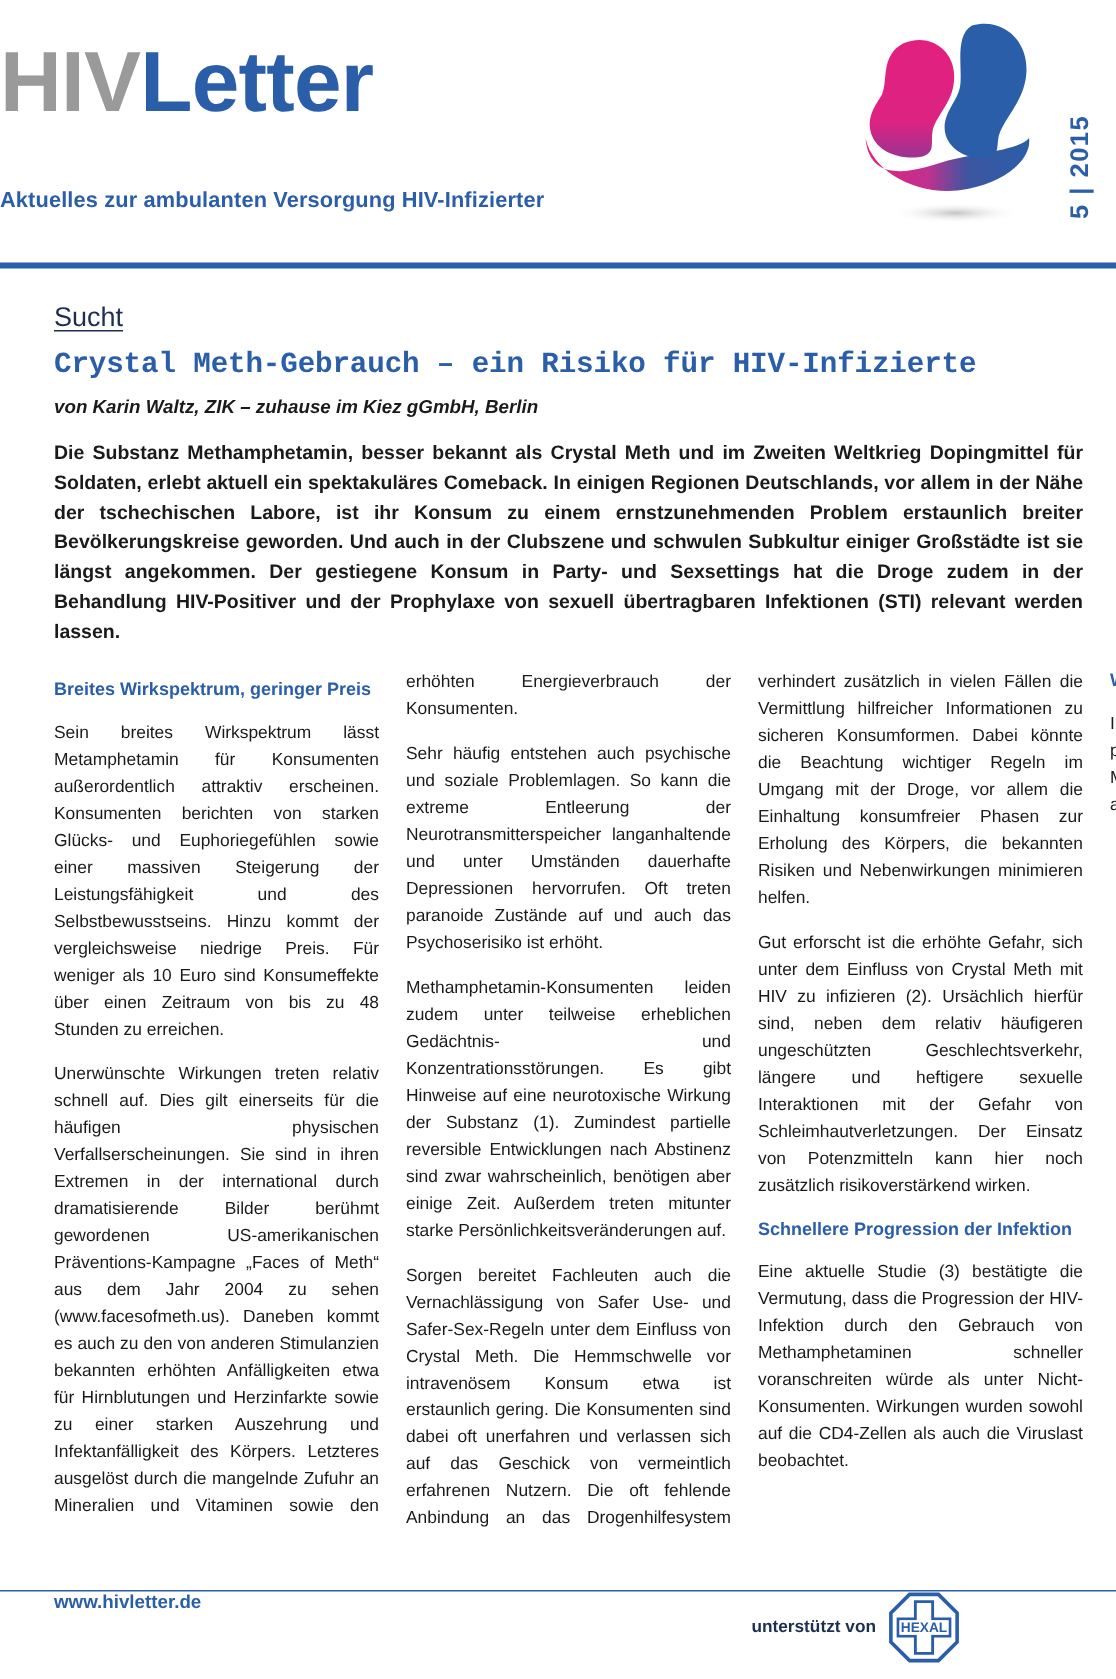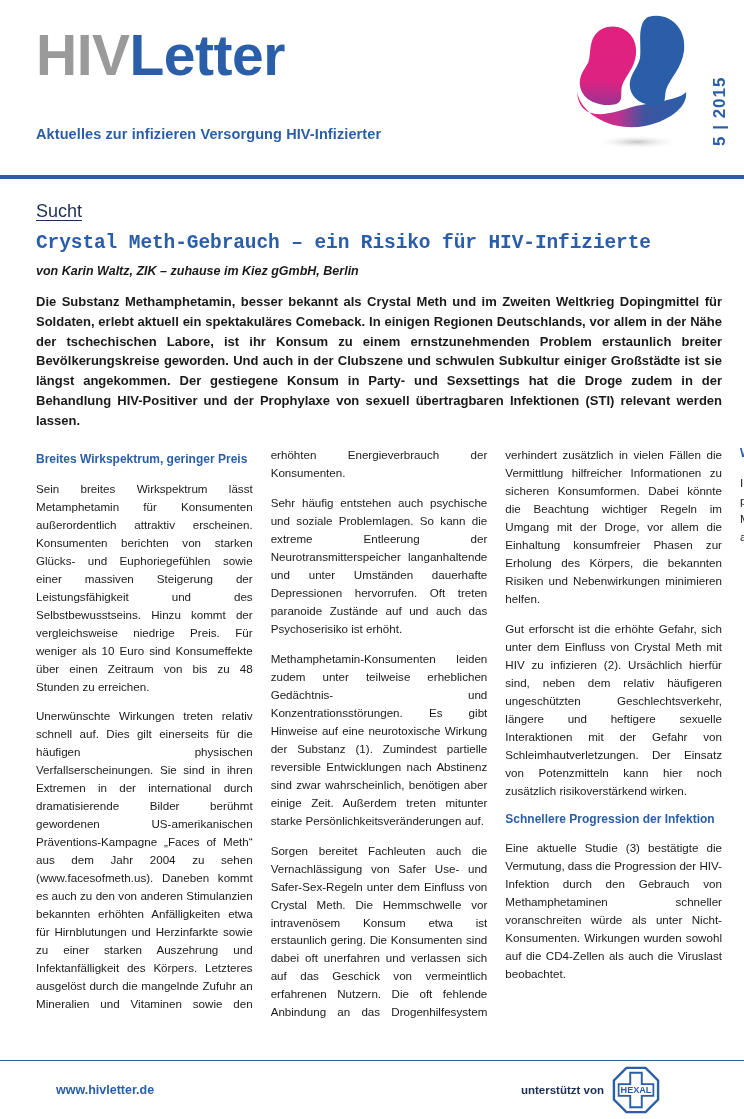--- a/index.html
+++ b/index.html
@@ -21,21 +21,20 @@
     position: relative;
     height: 175px;
     padding: 0;
   }
   .masthead-inner {
     display: flex;
     align-items: flex-start;
     height: 100%;
   }
   .masthead-left {
-    padding-left: 36px;
     padding-top: 26px;
     flex: 1 1 auto;
   }
   .wordmark {
     font-size: 57px;
     font-weight: bold;
     letter-spacing: -0.5px;
     line-height: 1.05;
     white-space: nowrap;
   }
@@ -155,25 +154,24 @@
   }
 
   
   .footer {
     position: absolute;
     left: 0;
     bottom: 0;
     width: 656px;
     height: 58px;
     display: flex;
-    align-items: center;
+    align-items: flex-start;
     justify-content: space-between;
     box-sizing: border-box;
     padding: 0 16px 0 36px;
-    margin-left: 20px;
   }
   .footer-url {
     color: #2B5EA8;
     font-weight: bold;
     font-size: 12.5px;
   }
   .footer-right {
     display: flex;
     align-items: center;
     gap: 8px;
@@ -189,21 +187,21 @@
     display: block;
   }
 </style>
 </head>
 <body>
 
 <div class="masthead">
   <div class="masthead-inner">
     <div class="masthead-left">
       <div class="wordmark"><span class="wm-hiv">HIV</span><span class="wm-letter">Letter</span></div>
-      <div class="tagline">Aktuelles zur infizieren Versorgung HIV-Infizierter</div>
+      <div class="tagline">Aktuelles zur ambulanten Versorgung HIV-Infizierter</div>
     </div>
     <div class="masthead-right">
       <div class="brandmark">
         <svg width="130" height="158" viewBox="0 0 130 158" xmlns="http://www.w3.org/2000/svg" aria-hidden="true">
           <defs>
             <linearGradient id="gradBowl" x1="0" y1="0" x2="1" y2="0">
               <stop offset="0%" stop-color="#E2207E"></stop>
               <stop offset="38%" stop-color="#C0318F"></stop>
               <stop offset="62%" stop-color="#3E55A0"></stop>
               <stop offset="100%" stop-color="#2B5EA8"></stop>

